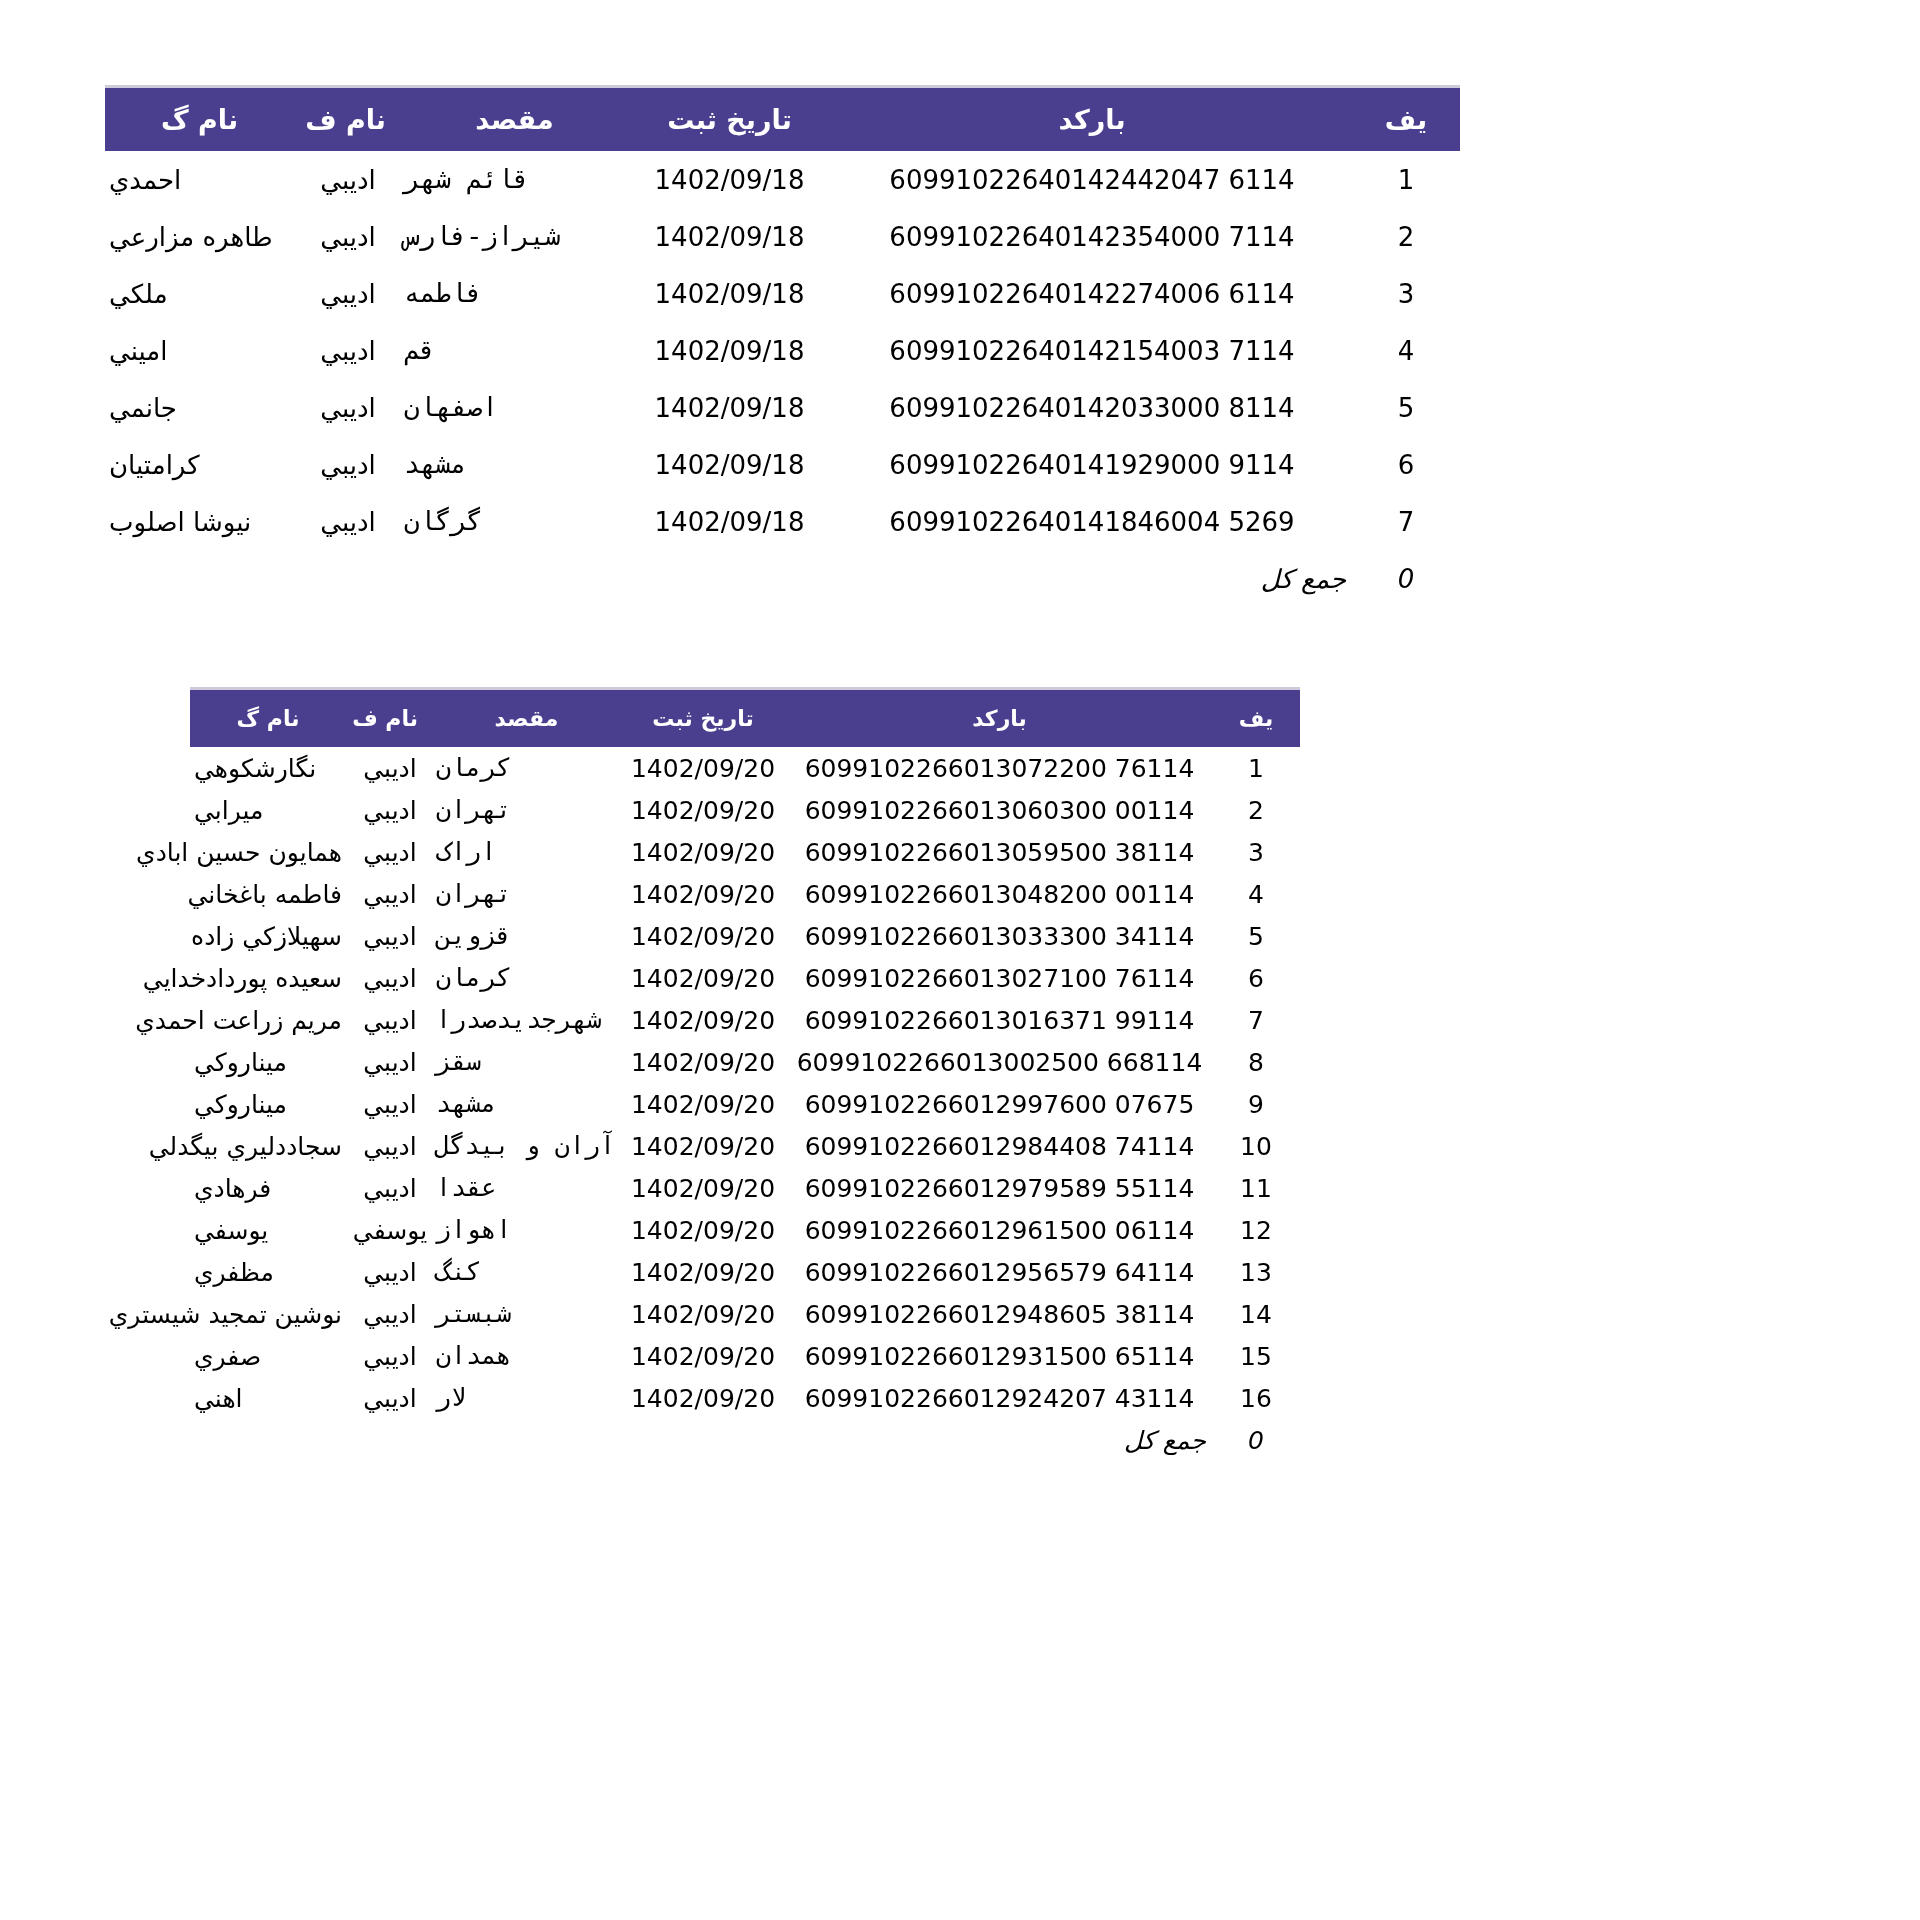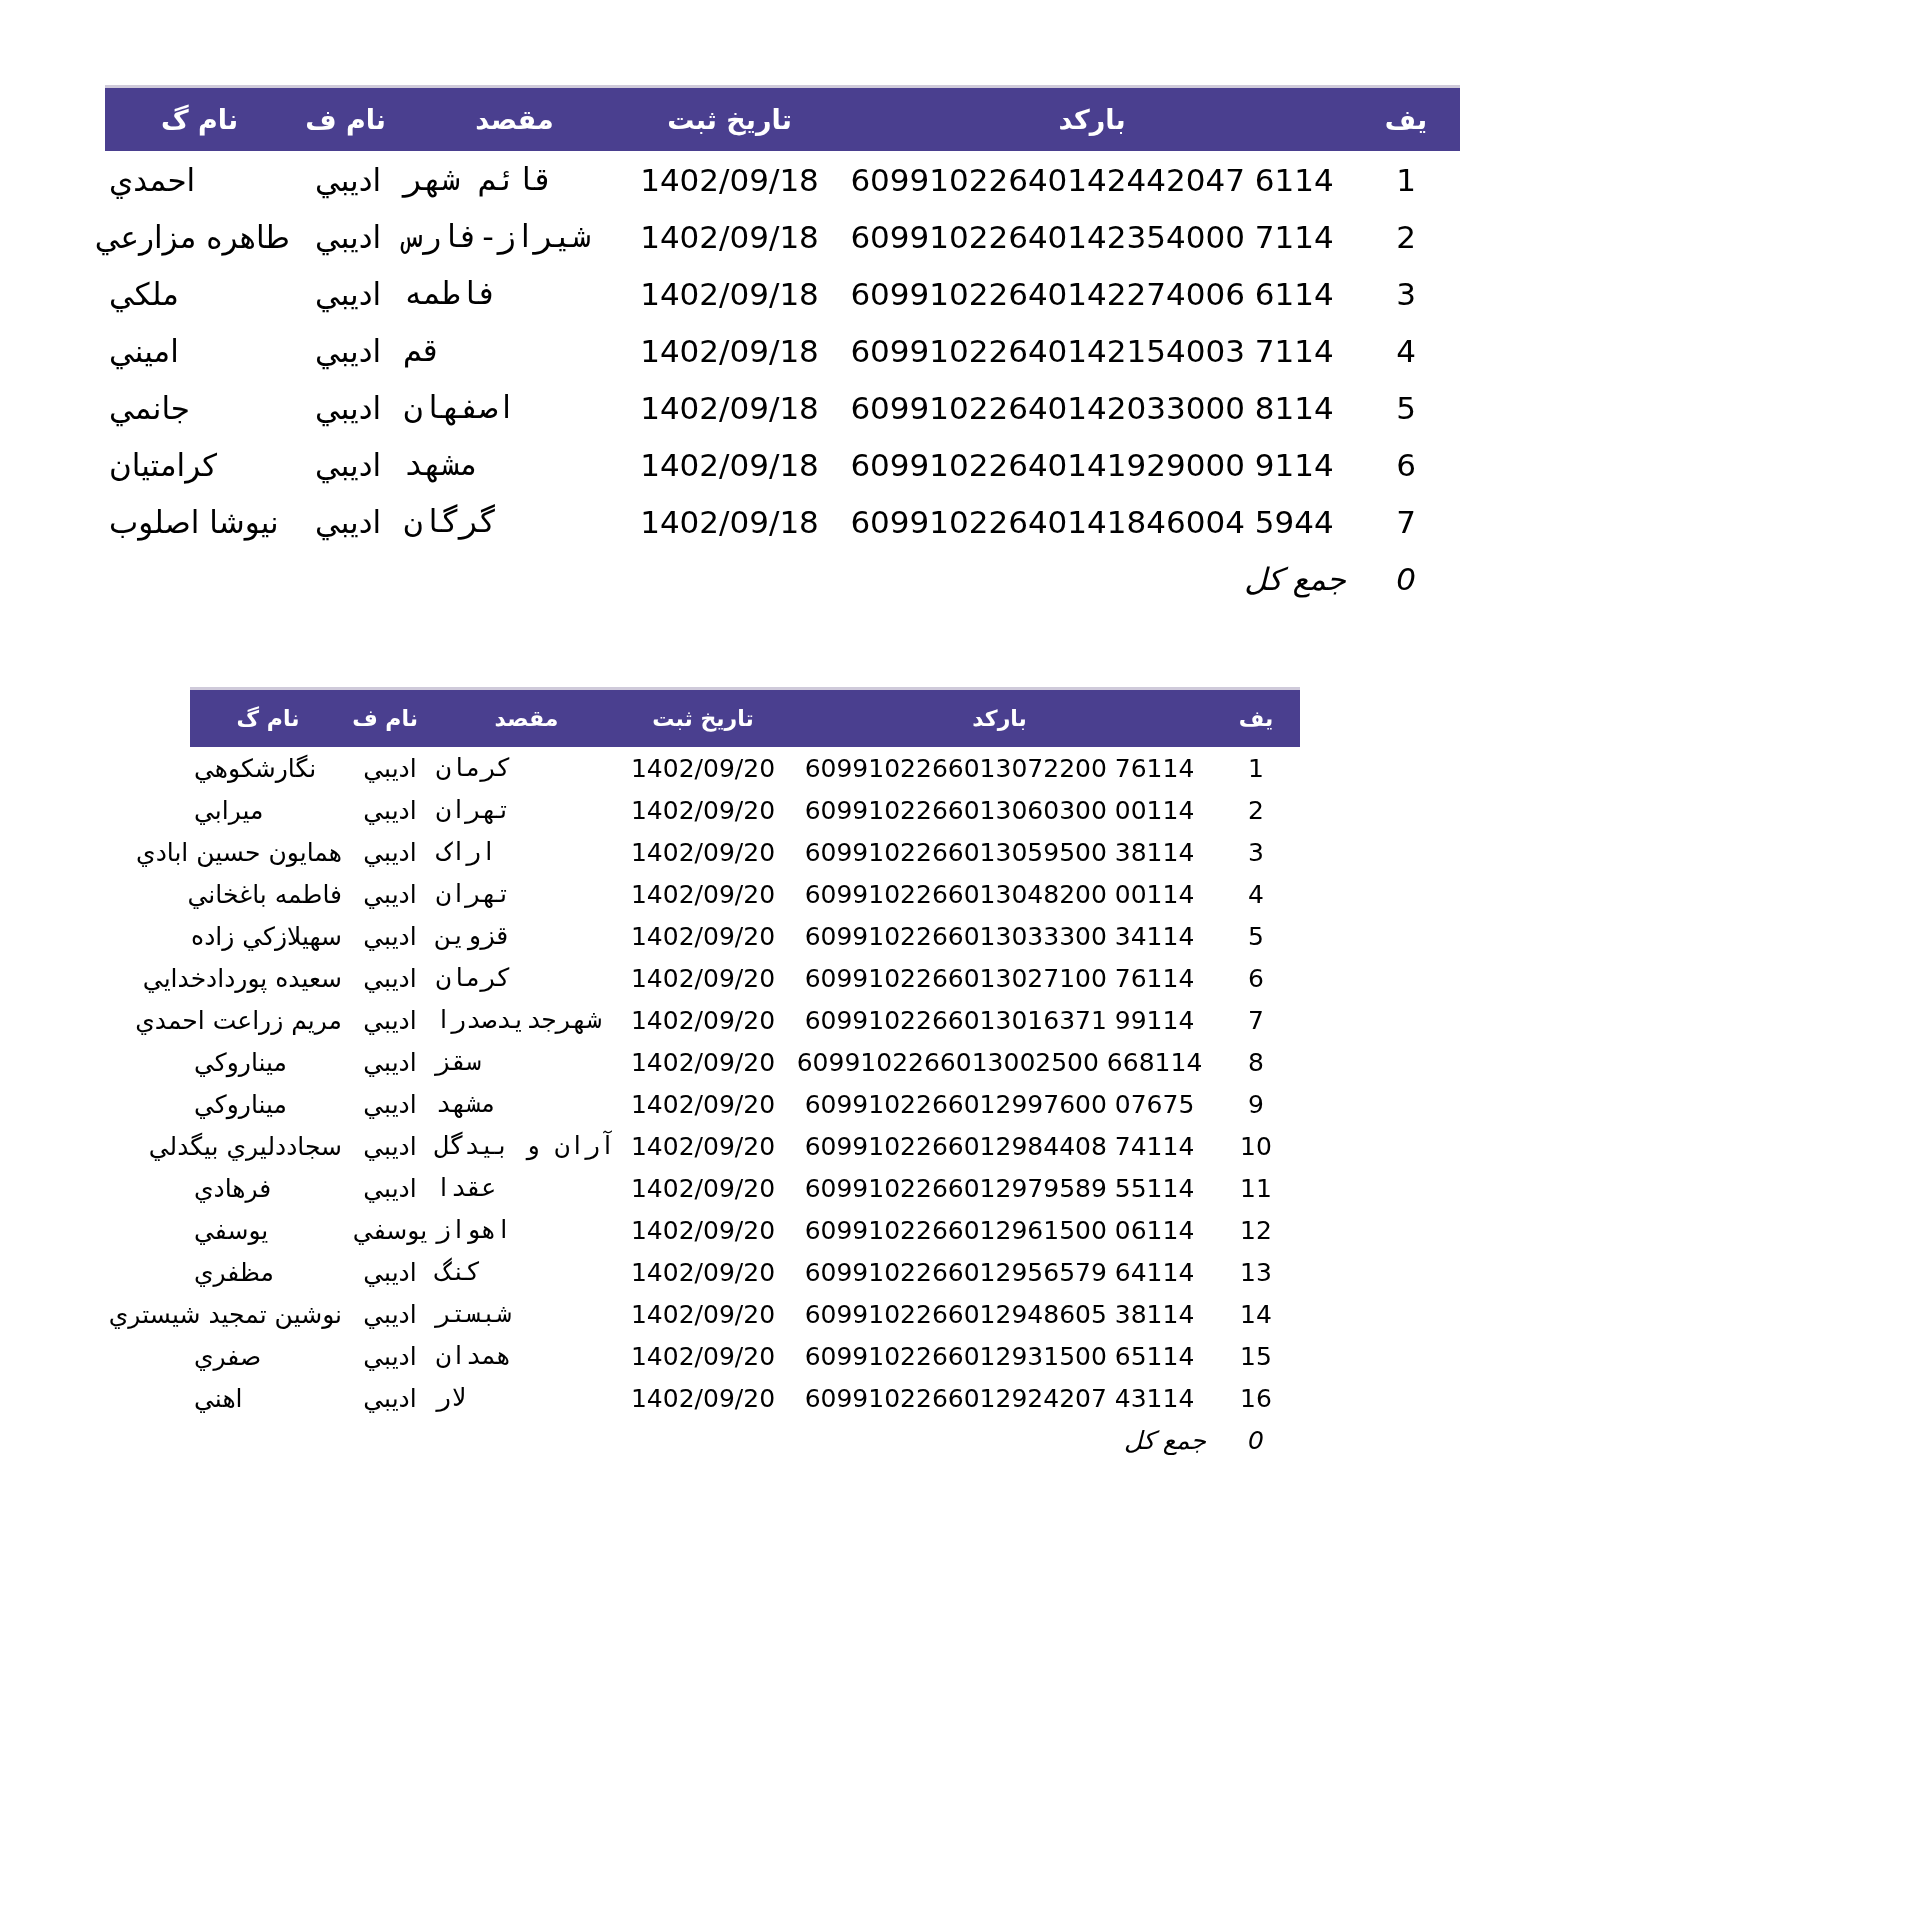--- a/index.html
+++ b/index.html
@@ -54,21 +54,21 @@
     font-weight: bold;
     text-align: center;
     padding: 16px;
     white-space: nowrap;
     vertical-align: middle;
   }
 
   
   #block-1 thead tr { height: 46px; }
   #block-1 thead th { font-size: 27px; }
-  #block-1 tbody td { font-size: 31px; height: 57px; }
+  #block-1 tbody td { font-size: 26px; height: 57px; }
   #block-1 .col-row   { width: 108px; }
   #block-1 .col-bar   { width: 520px; }
   #block-1 .col-date  { width: 205px; }
   #block-1 .col-dest  { width: 225px; }
   #block-1 .col-fname { width: 108px; }
   #block-1 .col-lname { width: 189px; }
 
   
   #block-2 thead tr { height: 38px; }
   #block-2 thead th { font-size: 22px; }
@@ -184,21 +184,21 @@
           <tr>
             <td class="cell-row">6</td>
             <td class="cell-bar">60991022640141929000 9114</td>
             <td class="cell-date">1402/09/18</td>
             <td class="cell-dest">مشهد</td>
             <td class="cell-fname">ادیبي</td>
             <td class="cell-lname">کرامتیان</td>
           </tr>
           <tr>
             <td class="cell-row">7</td>
-            <td class="cell-bar">60991022640141846004 5944</td>
+            <td class="cell-bar">60991022640141846004 5269</td>
             <td class="cell-date">1402/09/18</td>
             <td class="cell-dest">گرگان</td>
             <td class="cell-fname">ادیبي</td>
             <td class="cell-lname">نیوشا اصلوب</td>
           </tr>
           <tr class="total-row">
             <td class="cell-total-value">0</td>
             <td class="cell-total-label">جمع کل</td>
             <td></td>
             <td></td>

